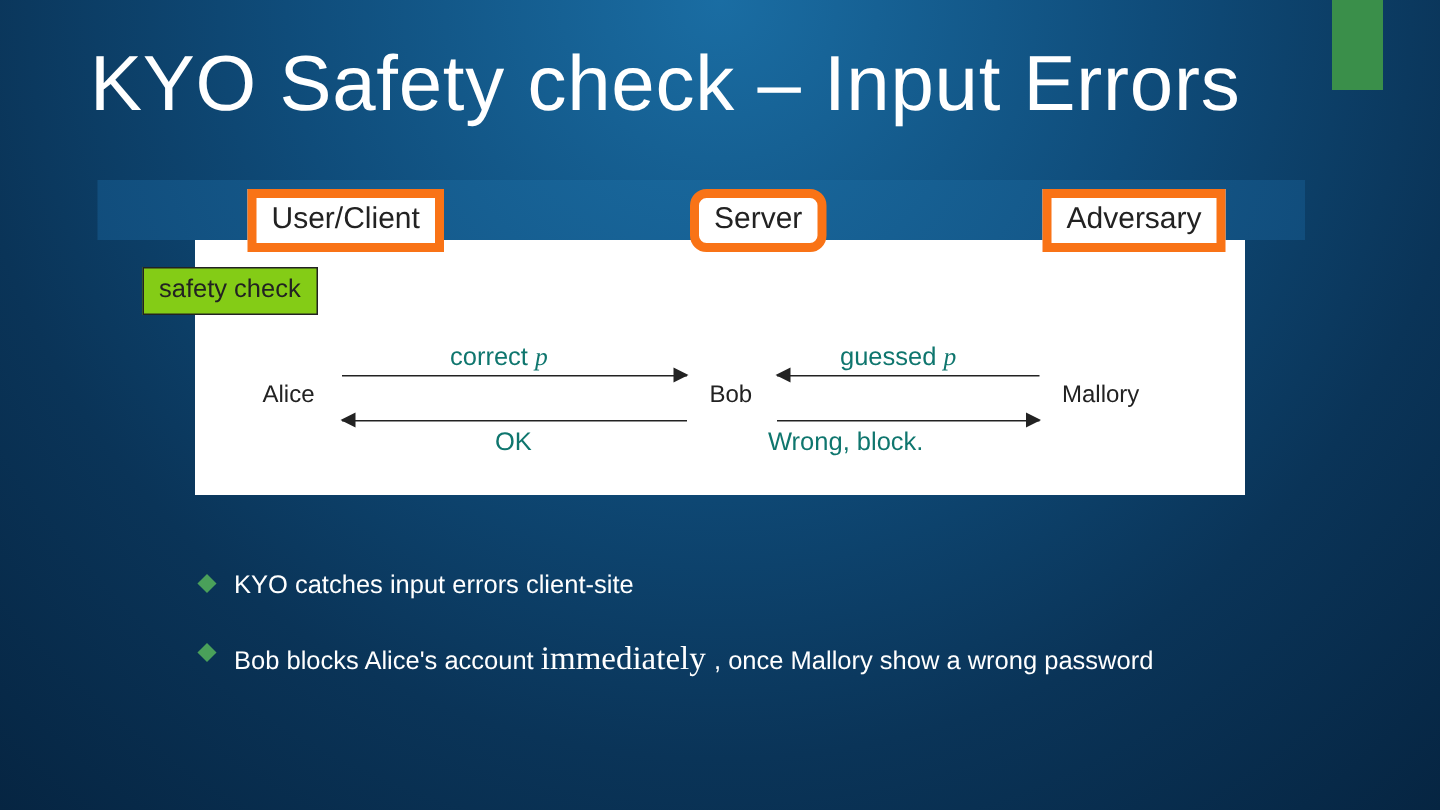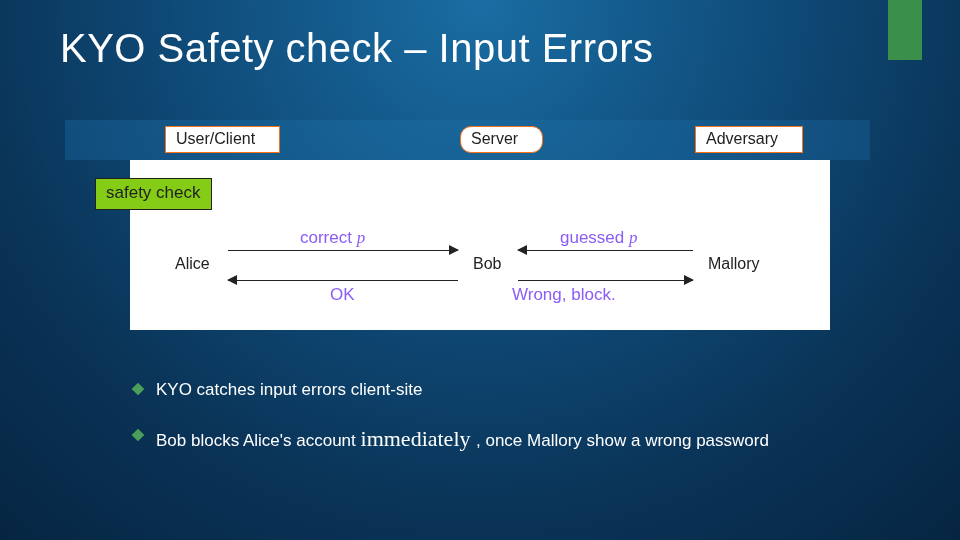--- a/index.html
+++ b/index.html
@@ -22,21 +22,21 @@
     top: 0;
     right: 38px;
     width: 34px;
     height: 60px;
     background: #3a8f4a;
   }
   .title {
     position: absolute;
     top: 26px;
     left: 60px;
-    font-size: 40px;
+    font-size: 52px;
     font-weight: 400;
     color: #ffffff;
     letter-spacing: 0.5px;
   }
   .title .kyo {
     font-weight: 300;
   }
 
   
   .diagram {
@@ -53,23 +53,23 @@
     top: 0;
     left: -65px;
     right: -40px;
     height: 40px;
     background: radial-gradient(circle at 50% -250%, #1a6da3 0%, #114d7c 100%);
   }
   .role-box {
     position: absolute;
     top: 6px;
     background: #fff;
-    border: 1px solid #f97316;
-    padding: 3px 24px 4px 10px;
-    font-size: 16px;
+    border: 6px solid #f97316;
+    padding: 3px 10px 4px 10px;
+    font-size: 20px;
     color: #222;
   }
   .role-user   { left: 35px; }
   .role-server { left: 330px; border-radius: 11px; }
   .role-adv    { left: 565px; }
 
   .safety-box {
     position: absolute;
     top: 58px;
     left: -35px;
@@ -113,21 +113,21 @@
   }
 
   .a-correct { top: 130px; left: 98px;  width: 230px; }
   .a-ok      { top: 160px; left: 98px;  width: 230px; }
   .a-guess   { top: 130px; left: 388px; width: 175px; }
   .a-wrong   { top: 160px; left: 388px; width: 175px; }
 
   .arrow-label {
     position: absolute;
     font-size: 17px;
-    color: #8b5cf6;
+    color: #0f766e;
     white-space: nowrap;
   }
   .l-correct { top: 108px; left: 170px; }
   .l-ok      { top: 165px; left: 200px; }
   .l-guess   { top: 108px; left: 430px; }
   .l-wrong   { top: 165px; left: 382px; text-align: center; }
 
   .it { font-style: italic; font-family: "Times New Roman", serif; }
 
   

